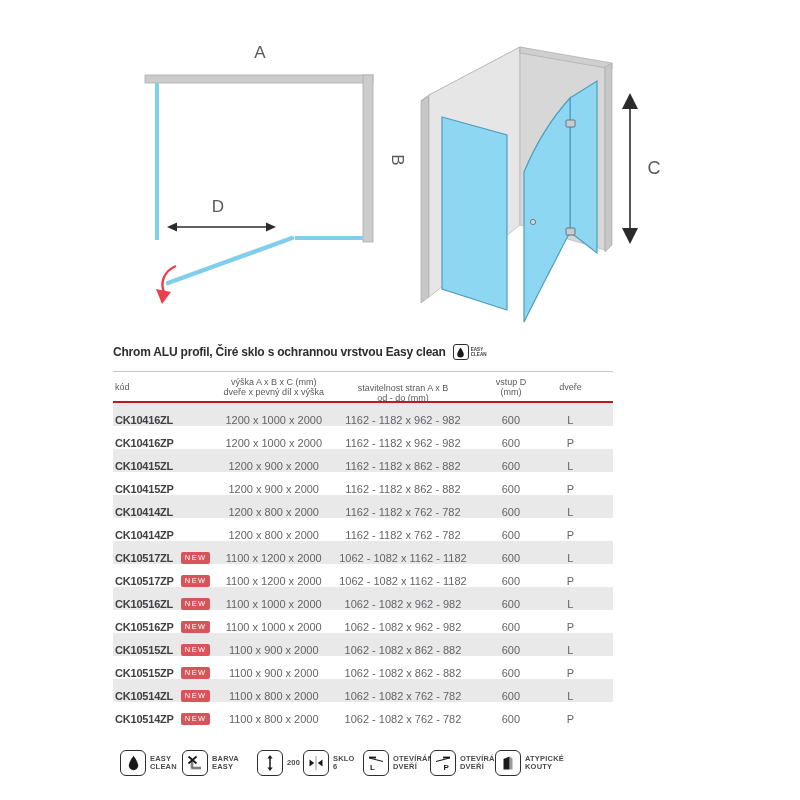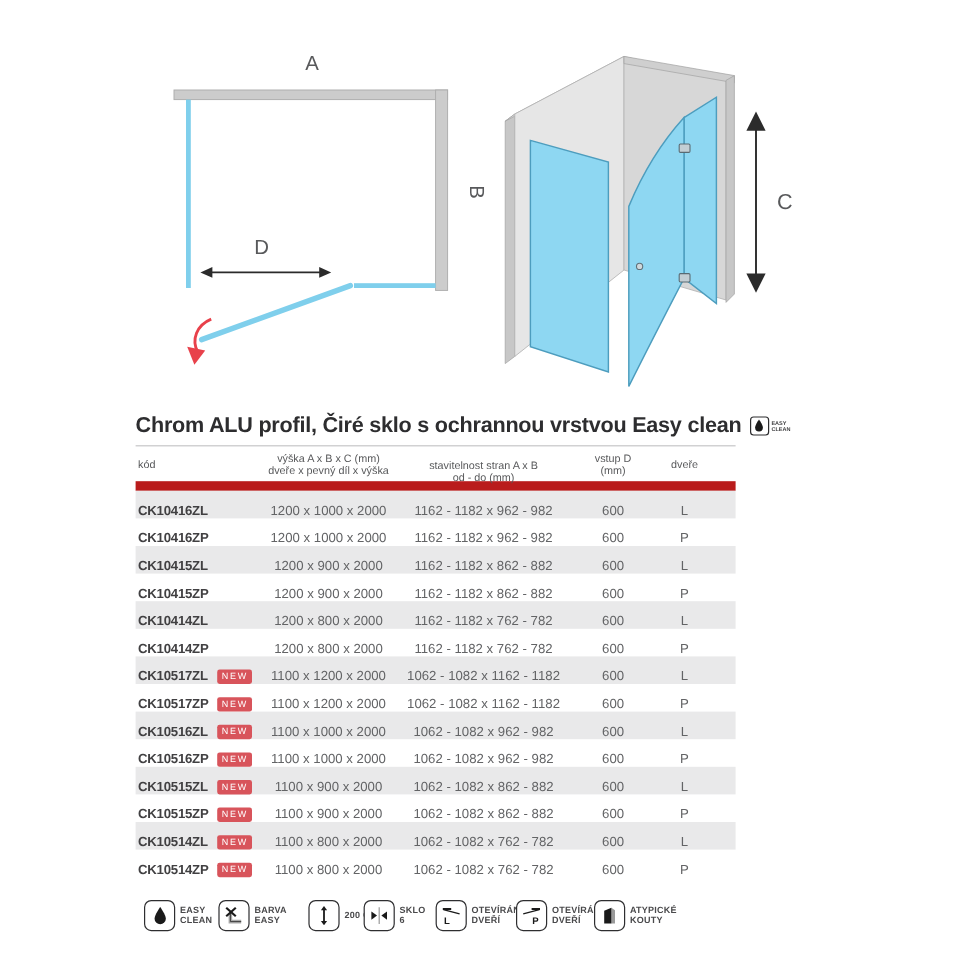--- a/index.html
+++ b/index.html
@@ -6,29 +6,29 @@
   body{
     width:800px;height:800px;position:relative;background:#ffffff;overflow:hidden;
     font-family:"Liberation Sans","DejaVu Sans",sans-serif;color:#58595b;
   }
   
   .plan-svg{position:absolute;left:140px;top:40px;}
   .iso-svg{position:absolute;left:415px;top:25px;}
 
   
   .title-row{position:absolute;left:113px;top:344px;display:flex;align-items:center;gap:7px;}
-  .page-title{font-size:18px;font-weight:bold;color:#2d2d2f;letter-spacing:-0.2px;white-space:nowrap;}
+  .page-title{font-size:12px;font-weight:bold;color:#2d2d2f;letter-spacing:-0.2px;white-space:nowrap;}
   .title-badge{display:flex;align-items:center;gap:2px;}
   .title-badge .bx{width:14px;height:14px;border:1.3px solid #2d2d2f;border-radius:3px;
     display:flex;align-items:center;justify-content:center;background:#fff;}
   .title-badge .btxt{font-size:4.6px;line-height:5px;font-weight:bold;color:#3c3c3e;letter-spacing:0;}
 
   
   .spec-table{position:absolute;left:113px;top:371px;width:500px;font-size:11px;}
-  .thead{display:flex;align-items:center;border-top:1px solid #c6c6c8;border-bottom:8px solid #b91c1c;
+  .thead{display:flex;align-items:center;border-top:1px solid #c6c6c8;border-bottom:2px solid #b91c1c;
     height:29px;color:#58595b;font-size:9px;line-height:10px;text-align:center;}
   .th,.td{box-sizing:border-box;}
   .c-kod{width:70px;text-align:left;padding-left:2px;}
   .c-new{width:40px;display:flex;align-items:center;}
   .c-roz{width:112px;text-align:center;}
   .c-sta{width:155px;text-align:center;margin-top:12px;}
   .c-vst{width:35px;text-align:center;margin-left:16px;}
   .c-dve{width:88px;text-align:center;}
   .tr{display:flex;align-items:flex-end;height:23px;color:#636466;}
   .tr.shade{background:#e9e9ea;}

